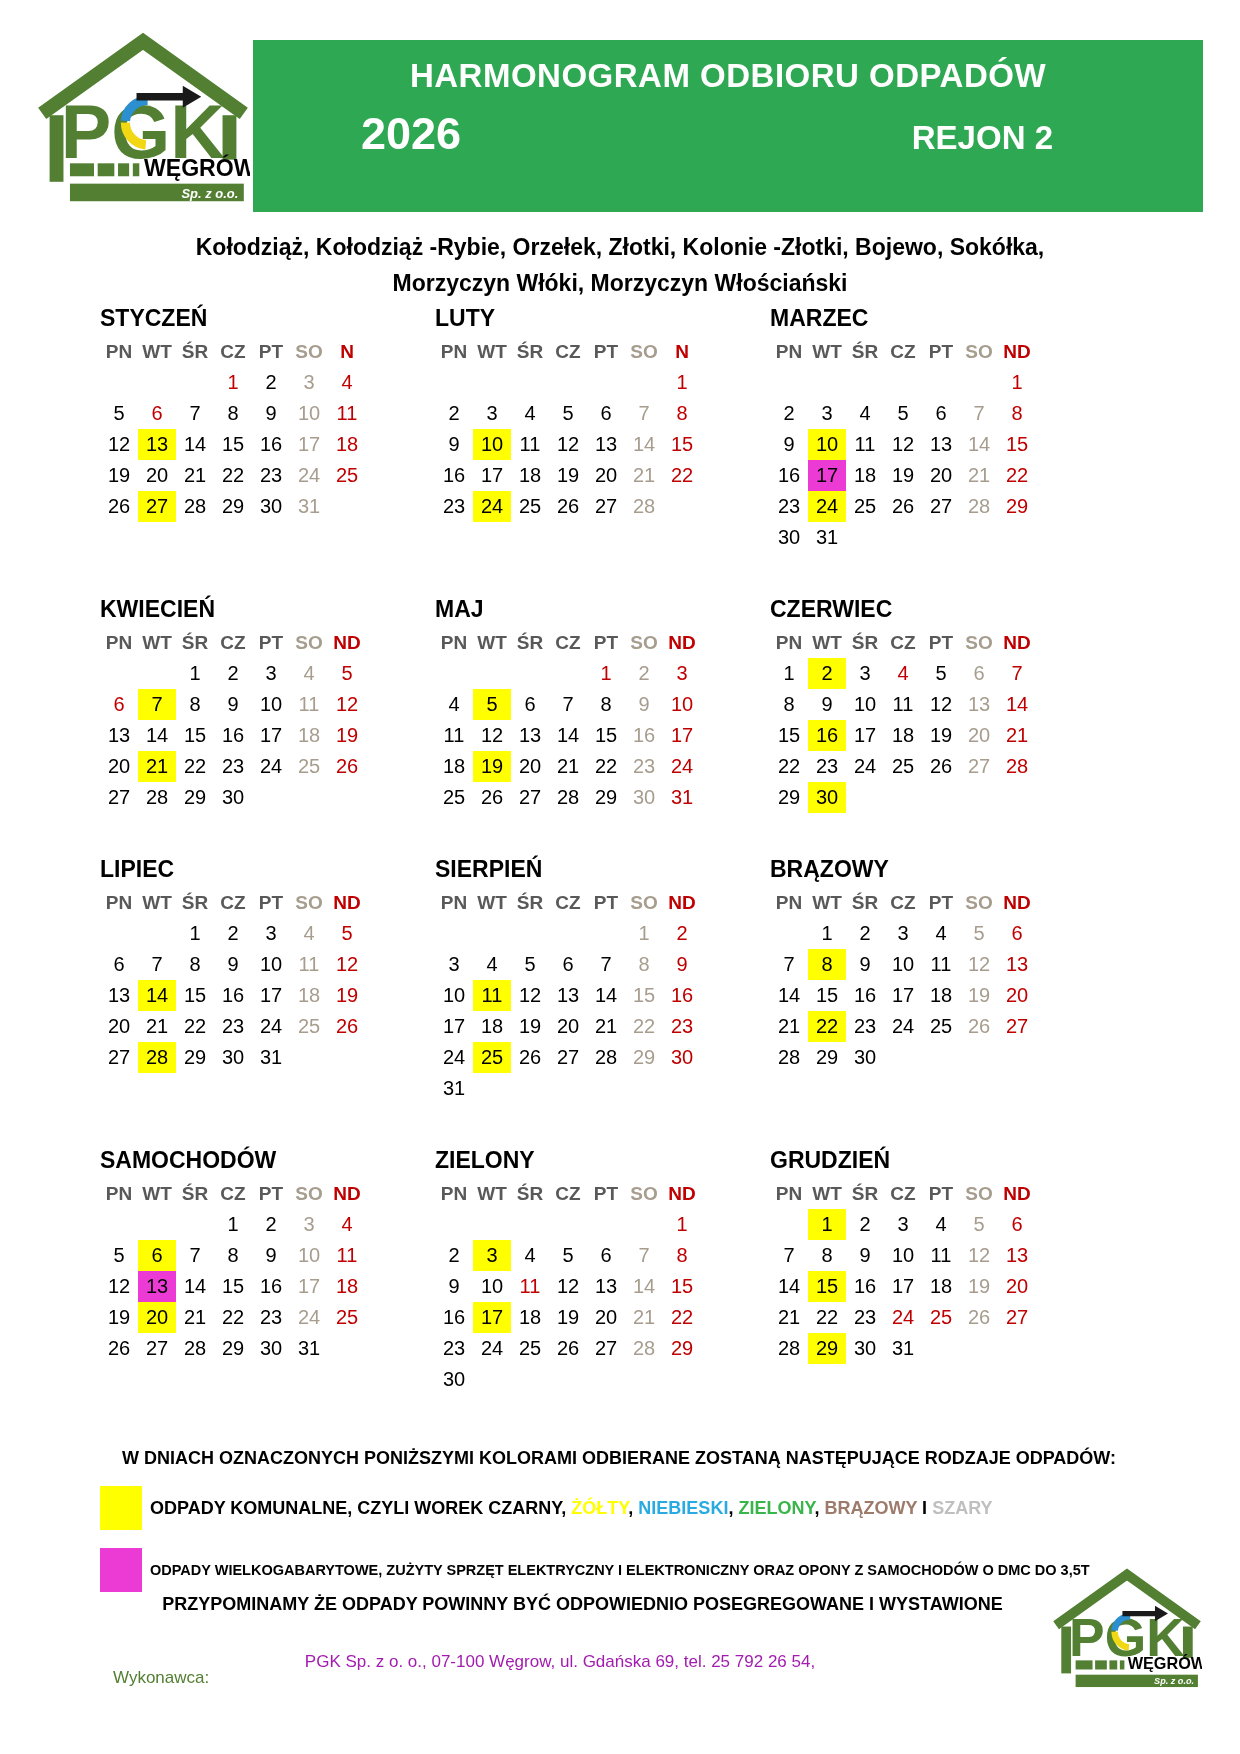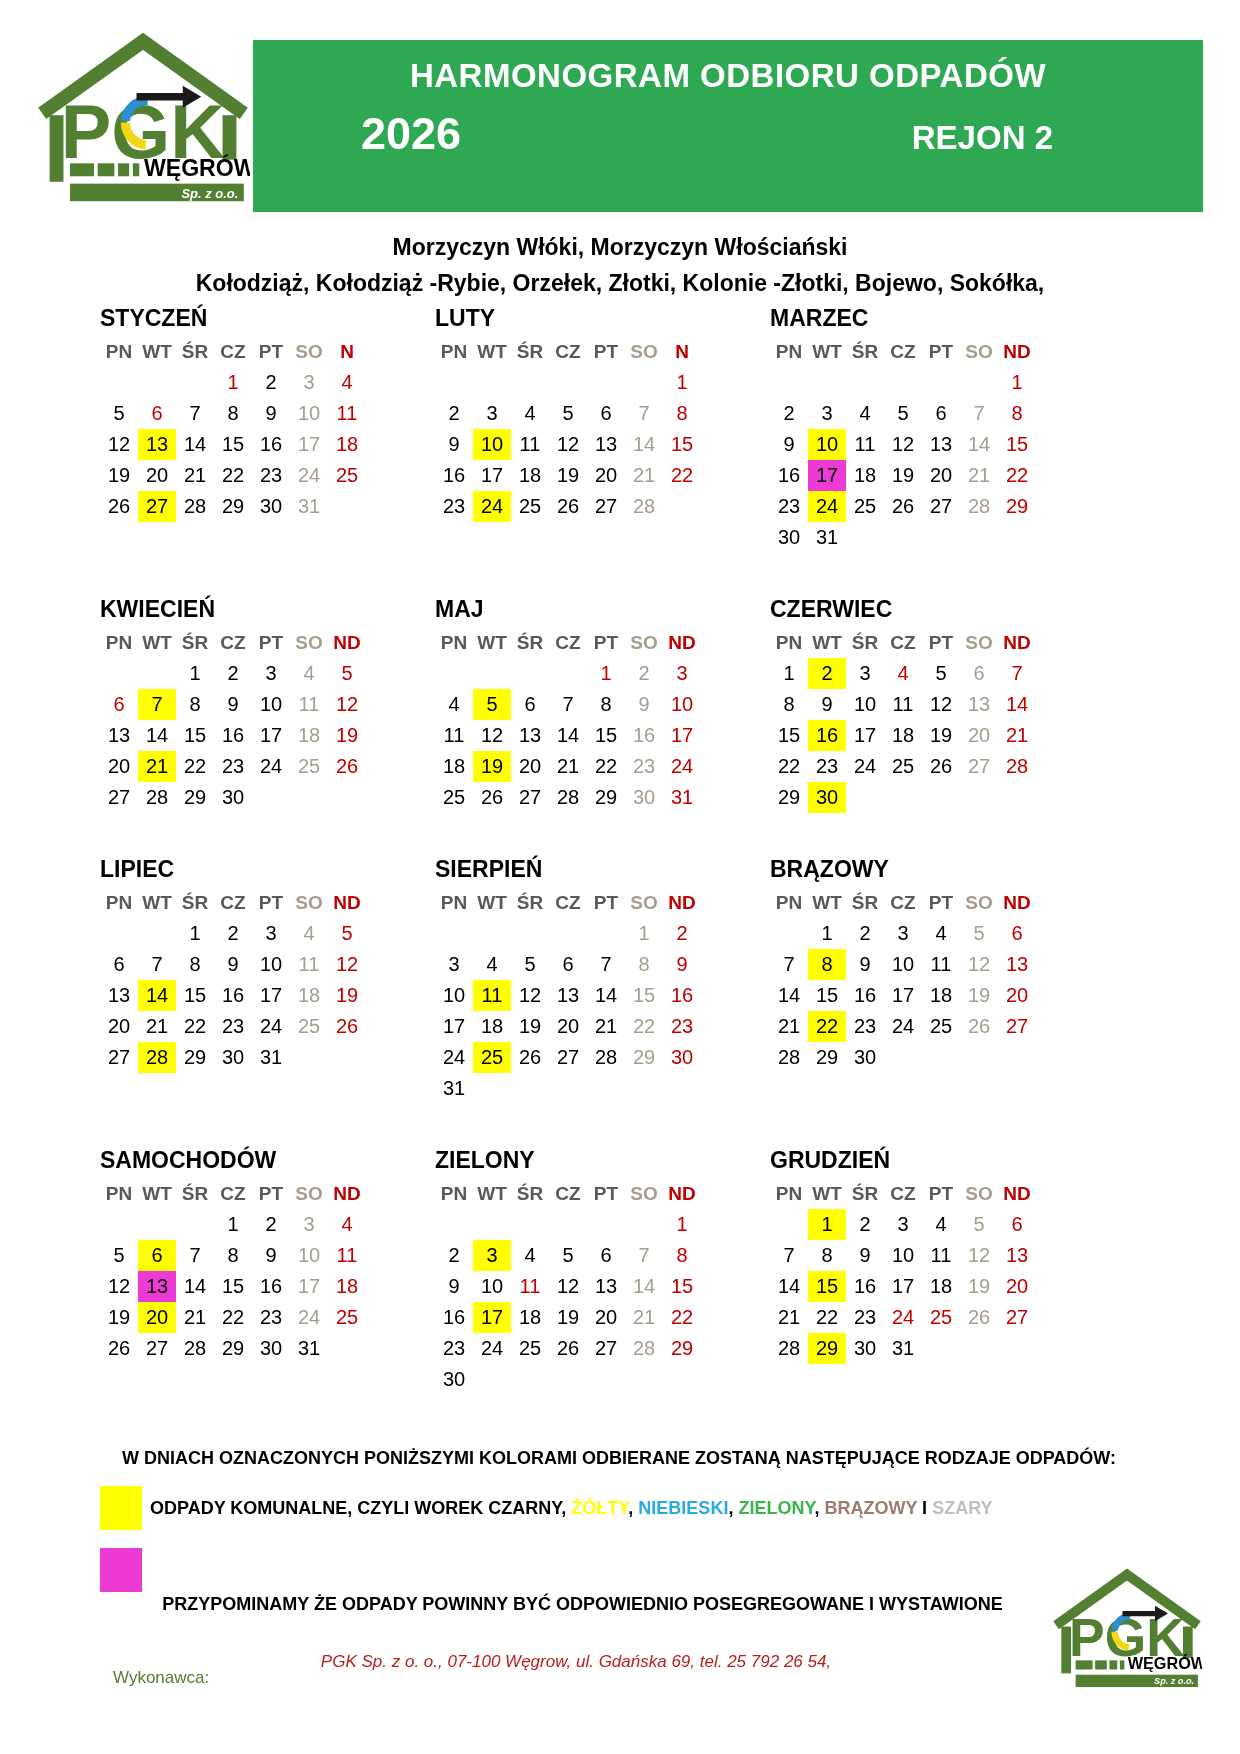--- a/index.html
+++ b/index.html
@@ -29,21 +29,21 @@
 
   
   .legend-heading{position:absolute;top:1448px;left:122px;font-size:18px;font-weight:bold;color:#000;}
   .legend-item1{position:absolute;top:1486px;left:100px;display:flex;align-items:center;}
   .legend-item2{position:absolute;top:1548px;left:100px;display:flex;align-items:center;}
   .swatch{width:42px;height:44px;flex:0 0 auto;margin-right:8px;}
   .legend-text1{font-size:18px;font-weight:bold;white-space:nowrap;}
   .legend-text2{font-size:14.5px;font-weight:bold;white-space:nowrap;}
   .reminder1{position:absolute;top:1594px;left:0;width:1165px;text-align:center;font-size:18px;font-weight:bold;color:#000;}
   .reminder2{position:absolute;top:1626px;left:0;width:1165px;text-align:center;font-size:17px;font-weight:bold;color:#000;}
-  .address1{position:absolute;top:1652px;left:16px;width:1120px;text-align:center;font-size:17px;color:#b91c1c;font-style:italic;}
+  .address1{position:absolute;top:1652px;left:0;width:1120px;text-align:center;font-size:17px;color:#a21caf;}
   .address2{position:absolute;top:1684px;left:0;width:1120px;text-align:center;font-size:17px;color:#000;}
   .contractor{position:absolute;top:1668px;left:113px;font-size:17px;color:#3E7D1F;}
 </style>
 </head>
 <body>
 
 <div class="page">
 
   <svg width="0" height="0" style="position:absolute" aria-hidden="true">
     <defs>
@@ -74,22 +74,22 @@
 
   <div class="banner" style="background: rgb(46, 168, 82);">
     <div class="banner-title">HARMONOGRAM ODBIORU ODPADÓW</div>
     <div class="banner-row">
       <span class="banner-year">2026</span>
       <span class="banner-region">REJON 2</span>
     </div>
   </div>
 
   <div class="localities">
+    <div>Kołodziąż, Kołodziąż -Rybie, Orzełek, Złotki, Kolonie -Złotki, Bojewo, Sokółka,</div>
     <div>Morzyczyn Włóki, Morzyczyn Włościański</div>
-    <div>Kołodziąż, Kołodziąż -Rybie, Orzełek, Złotki, Kolonie -Złotki, Bojewo, Sokółka,</div>
   </div>
 
   <div class="months-grid">
       <div class="month">
         <div class="month-name">STYCZEŃ</div>
         <div class="week">
           <div class="cell hcell" style="color: rgb(89, 89, 89);">PN</div>
           <div class="cell hcell" style="color: rgb(89, 89, 89);">WT</div>
           <div class="cell hcell" style="color: rgb(89, 89, 89);">ŚR</div>
           <div class="cell hcell" style="color: rgb(89, 89, 89);">CZ</div>
@@ -801,20 +801,21 @@
 
   <div class="legend-heading">W DNIACH OZNACZONYCH PONIŻSZYMI KOLORAMI ODBIERANE ZOSTANĄ NASTĘPUJĄCE RODZAJE ODPADÓW:</div>
 
   <div class="legend-item1">
     <div class="swatch" style="background: rgb(255, 255, 0);"></div>
     <div class="legend-text1"><span style="color: rgb(0, 0, 0);">ODPADY KOMUNALNE, CZYLI WOREK CZARNY, </span><span style="color: rgb(255, 255, 0);">ŻÓŁTY</span><span style="color: rgb(0, 0, 0);">, </span><span style="color: rgb(41, 171, 226);">NIEBIESKI</span><span style="color: rgb(0, 0, 0);">, </span><span style="color: rgb(57, 181, 74);">ZIELONY</span><span style="color: rgb(0, 0, 0);">, </span><span style="color: rgb(156, 123, 107);">BRĄZOWY</span><span style="color: rgb(0, 0, 0);"> I </span><span style="color: rgb(191, 191, 191);">SZARY</span></div>
   </div>
 
   <div class="legend-item2">
     <div class="swatch" style="background: rgb(236, 59, 213);"></div>
+    <div class="legend-text2">ODPADY WIELKOGABARYTOWE, ZUŻYTY SPRZĘT ELEKTRYCZNY I ELEKTRONICZNY ORAZ OPONY Z SAMOCHODÓW O DMC DO 3,5T</div>
   </div>
 
   <div class="reminder1">PRZYPOMINAMY ŻE ODPADY POWINNY BYĆ ODPOWIEDNIO POSEGREGOWANE I WYSTAWIONE</div>
   <div class="address1">PGK Sp. z o. o., 07-100 Węgrow, ul. Gdańska 69, tel. 25 792 26 54,</div>
   <div class="contractor" style="color: rgb(82, 127, 50);">Wykonawca:</div>
 
   <svg class="logo-bottom">
       <use href="#pgk-logo-symbol"></use>
     </svg>
 

